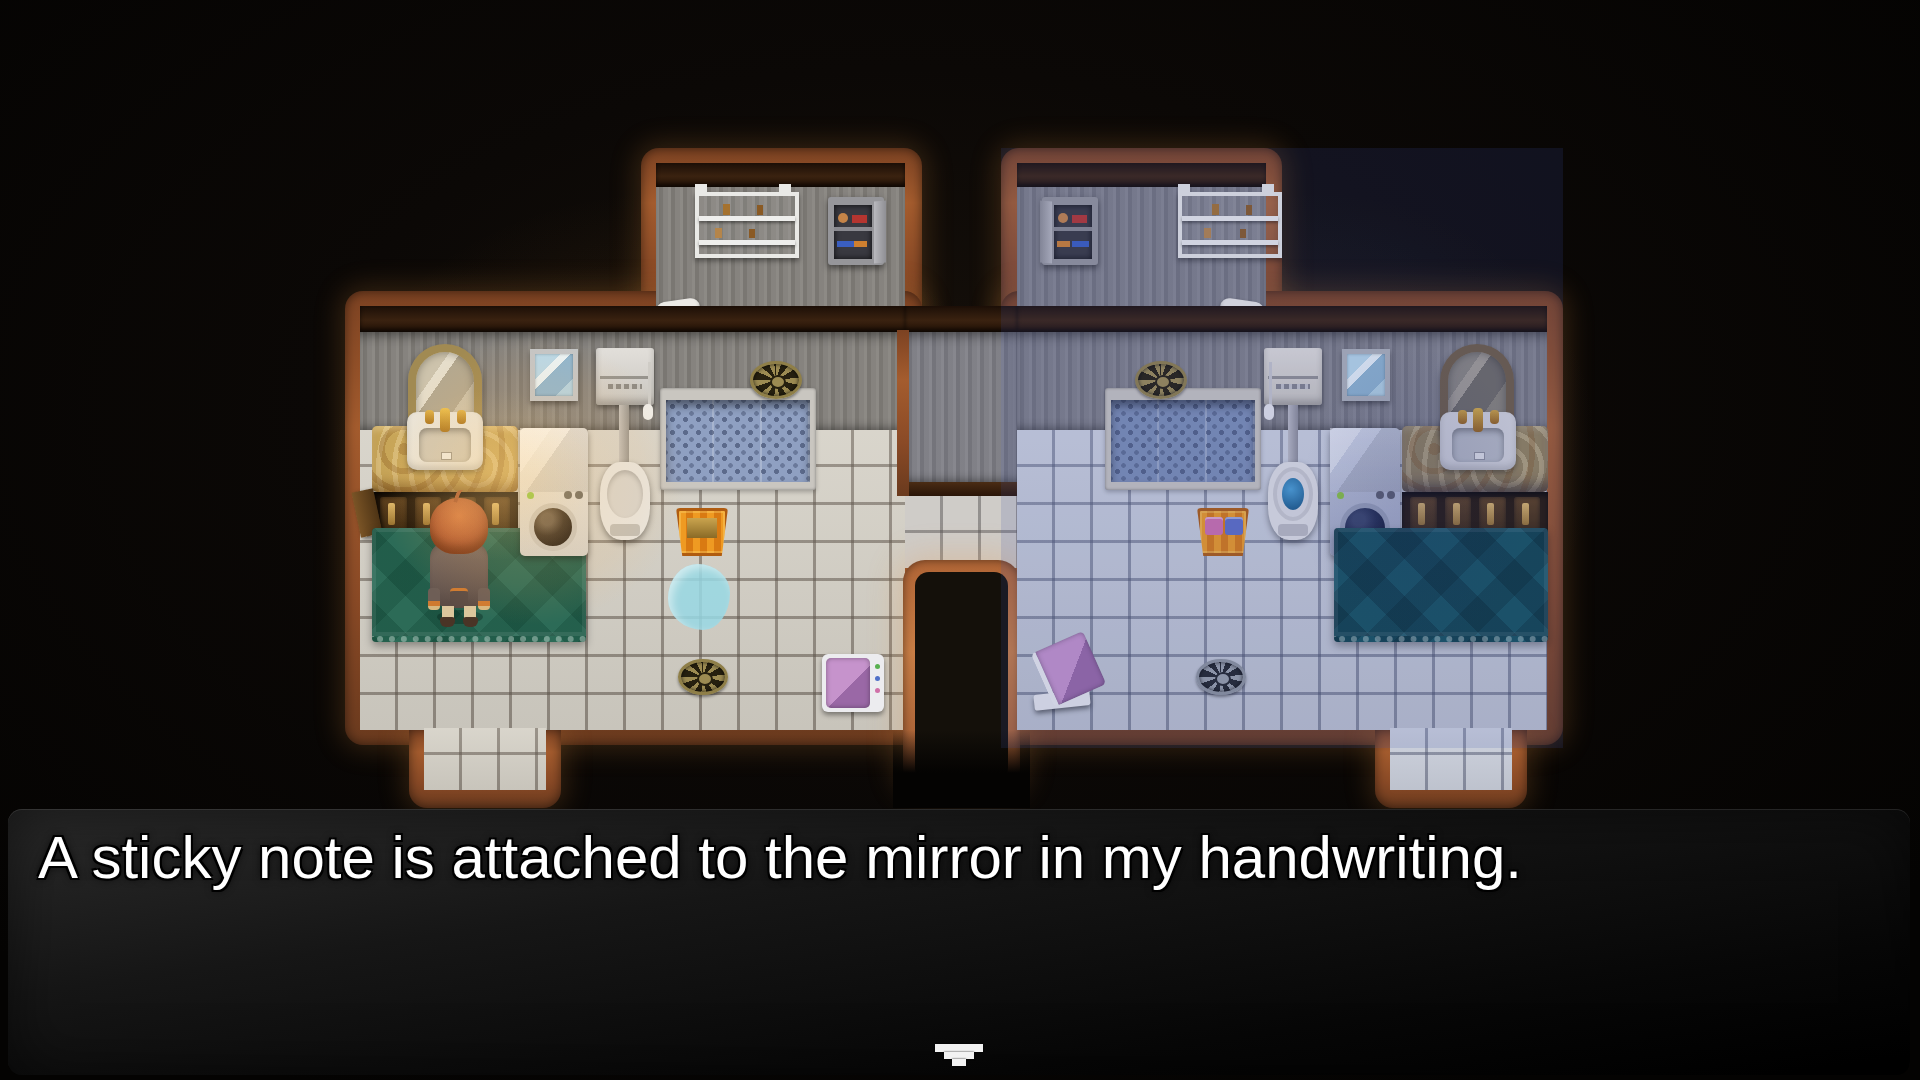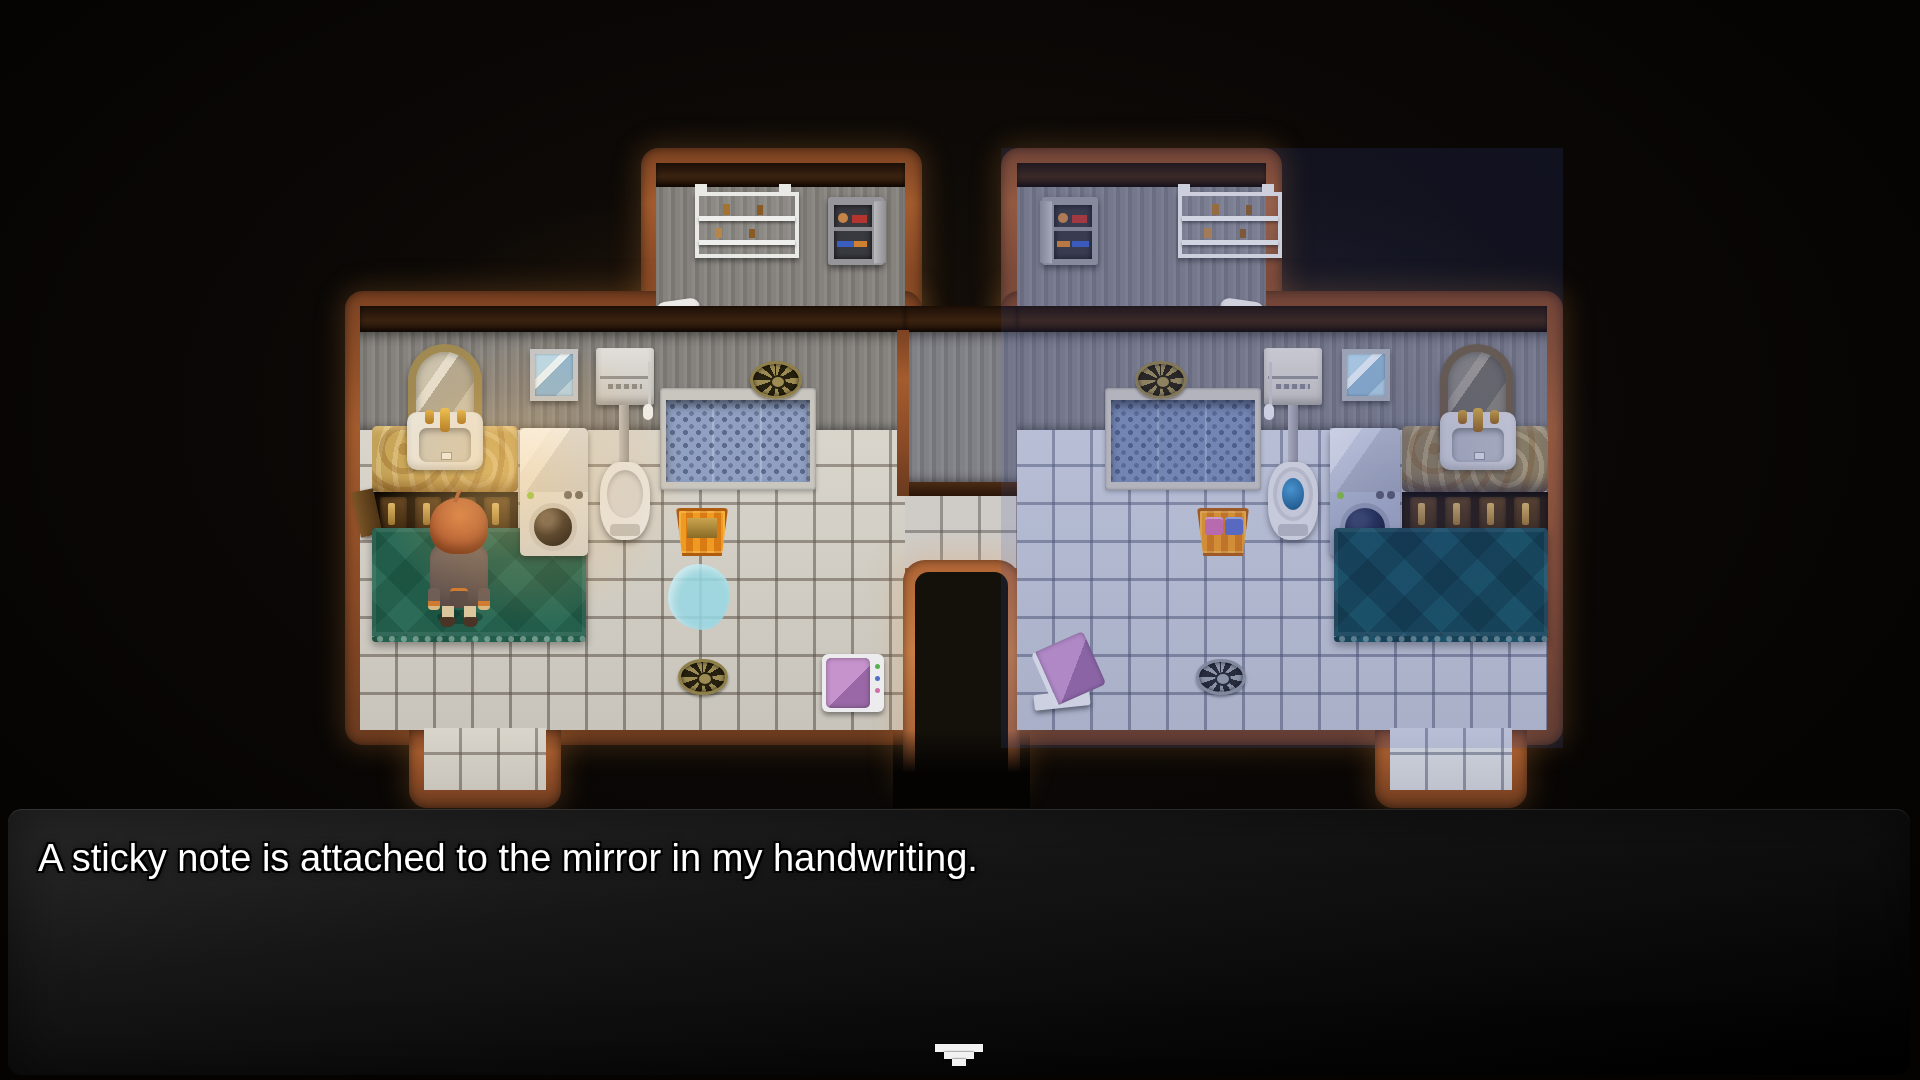--- a/index.html
+++ b/index.html
@@ -88,21 +88,21 @@
     box-shadow:0 3px 5px rgba(0,0,0,.4);}
   .shelfboard{position:absolute;left:0;right:0;height:5px;background:#eeeeec;box-shadow:0 2px 3px rgba(0,0,0,.4);}
   .medcab{background:#96969a;border-radius:3px;box-shadow:0 3px 6px rgba(0,0,0,.5);}
   .medcab .inner{position:absolute;left:6px;top:8px;width:38px;height:54px;background:#393940;
     box-shadow:inset 0 0 6px rgba(0,0,0,.8);}
   .handleblob{background:#eceae6;border-radius:12px;box-shadow:0 2px 4px rgba(0,0,0,.5), inset 0 -3px 4px rgba(0,0,0,.25);}
   
   #dialogue-box{left:8px;top:809px;width:1902px;height:266px;border-radius:14px;
     background:linear-gradient(172deg,#2b2b2b 0%,#161616 35%,#070707 75%,#000 100%);
     box-shadow:inset 0 1px 0 rgba(255,255,255,.10), inset 0 0 60px rgba(0,0,0,.55);}
-  #dialogue-text{left:30px;top:20px;width:1840px;font-size:38px;line-height:58px;color:#ffffff;
+  #dialogue-text{left:30px;top:20px;width:1840px;font-size:60px;line-height:58px;color:#ffffff;
     text-shadow:-2px -2px 0 #000, 2px -2px 0 #000, -2px 2px 0 #000, 2px 2px 0 #000, 0 0 8px #000;}
   .arrowrow{background:#f2f2f2;box-shadow:0 0 2px #000;}
 </style>
 </head>
 <body>
 
 <div class="a" style="left:0;top:0;width:1920px;height:1080px;">
 
   <div class="a" style="left:200px;top:90px;width:940px;height:720px;background:radial-gradient(closest-side, rgba(190,120,45,.16), transparent 72%);"></div>
   <div class="a" style="left:930px;top:90px;width:780px;height:720px;background:radial-gradient(closest-side, rgba(130,140,195,.10), transparent 72%);"></div>

